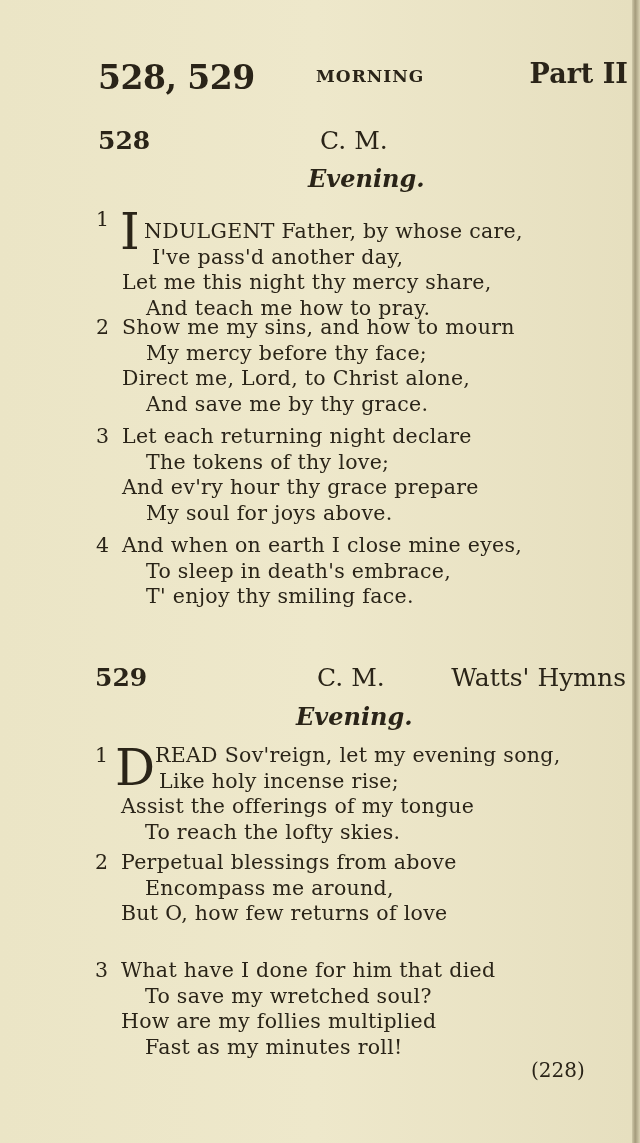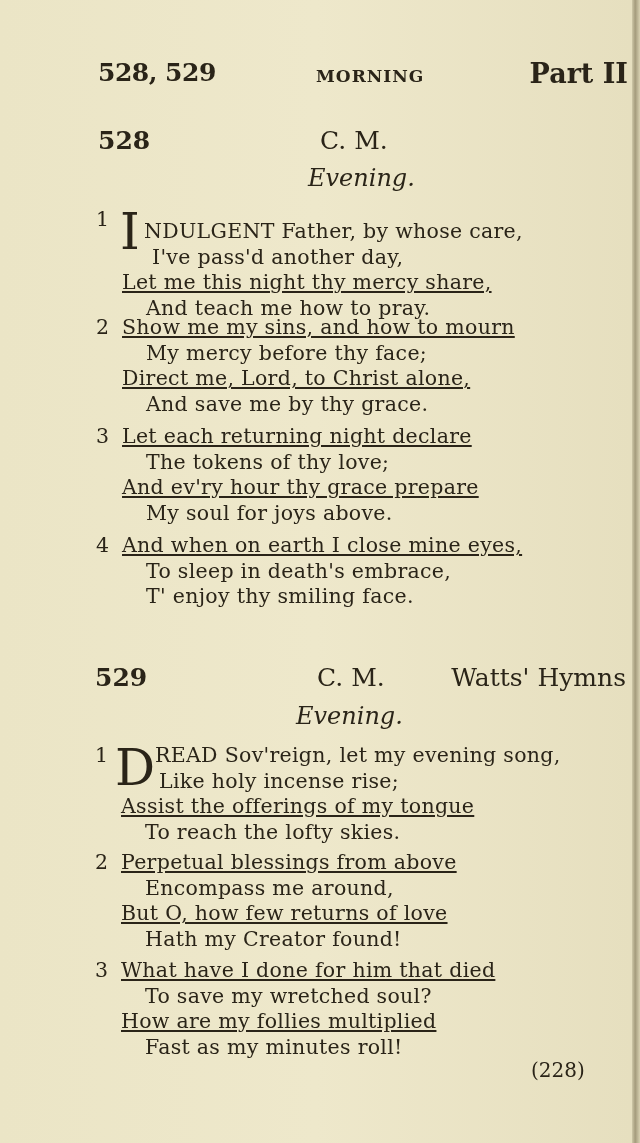--- a/index.html
+++ b/index.html
@@ -14,34 +14,34 @@
     position: absolute; left: 0; top: 0; width: 632px; height: 1143px;
     background: linear-gradient(90deg, #ebe5c6 0%, #eee8cb 50%, #e6dfbf 100%);
   }
   .edge {
     position: absolute; right: 0; top: 0; width: 8px; height: 1143px;
     background: linear-gradient(90deg, #cfc8a8 0%, #a49b7c 40%, #d8d1b1 100%);
   }
   .running-head {
     position: absolute; top: 58px; left: 98px; width: 534px; height: 36px;
   }
-  .rh-num { position: absolute; left: 0; top: 0; font-size: 25px; font-weight: bold; letter-spacing: -0.5px; }
+  .rh-num { position: absolute; left: 0; top: 0; font-size: 33px; font-weight: bold; letter-spacing: -0.5px; }
   .rh-title { position: absolute; left: 218px; top: 8px; font-size: 17px; font-weight: bold; letter-spacing: 1px; font-variant: small-caps; }
   .rh-part { position: absolute; right: 4px; top: 0; font-size: 27px; font-weight: bold; }
 
   .hymn-head { position: absolute; left: 98px; width: 534px; }
   .hymn-num { position: absolute; left: 0; top: 0; font-size: 25px; font-weight: bold; }
   .meter { position: absolute; left: 222px; top: 0; font-size: 25px; }
   .source { position: absolute; right: 6px; top: 0; font-size: 25px; }
-  .tune-title { position: absolute; font-size: 24px; font-style: italic; }
+  .tune-title { position: absolute; font-size: 24px; font-style: italic; font-weight: bold; }
 
   .stanza { position: absolute; left: 96px; width: 536px; }
   .line { font-size: 20.5px; line-height: 25.5px; white-space: nowrap; letter-spacing: 0.3px; }
   .line.indent { padding-left: 50px; }
-  .line.l1 { padding-left: 26px; text-decoration: underline; }
+  .line.l1 { padding-left: 26px; }
   .vnum { position: absolute; left: 0; font-size: 20.5px; line-height: 25.5px; }
   .dropcap {
     position: absolute; left: 24px; top: 2px; font-size: 50px; line-height: 46px; font-weight: normal;
   }
   .caps-line { padding-left: 54px; margin-top: 12px; }
   .caps-line2 { padding-left: 54px; }
   .folio { position: absolute; left: 531px; top: 1058px; font-size: 20px; }
 </style>
 </head>
 <body>
@@ -106,21 +106,20 @@
     <div class="line" style="padding-left:64px;">Like holy incense rise;</div>
     <div class="line l1">Assist the offerings of my tongue</div>
     <div class="line indent">To reach the lofty skies.</div>
   </div>
 
   <div class="stanza" style="top:850px; left:95px;">
     <span class="vnum" style="top:0;">2</span>
     <div class="line l1">Perpetual blessings from above</div>
     <div class="line indent">Encompass me around,</div>
     <div class="line l1">But O, how few returns of love</div>
-    <div class="line indent">Hath my Creator found!</div>
   </div>
 
   <div class="stanza" style="top:958px; left:95px;">
     <span class="vnum" style="top:0;">3</span>
     <div class="line l1">What have I done for him that died</div>
     <div class="line indent">To save my wretched soul?</div>
     <div class="line l1">How are my follies multiplied</div>
     <div class="line indent">Fast as my minutes roll!</div>
   </div>
 

